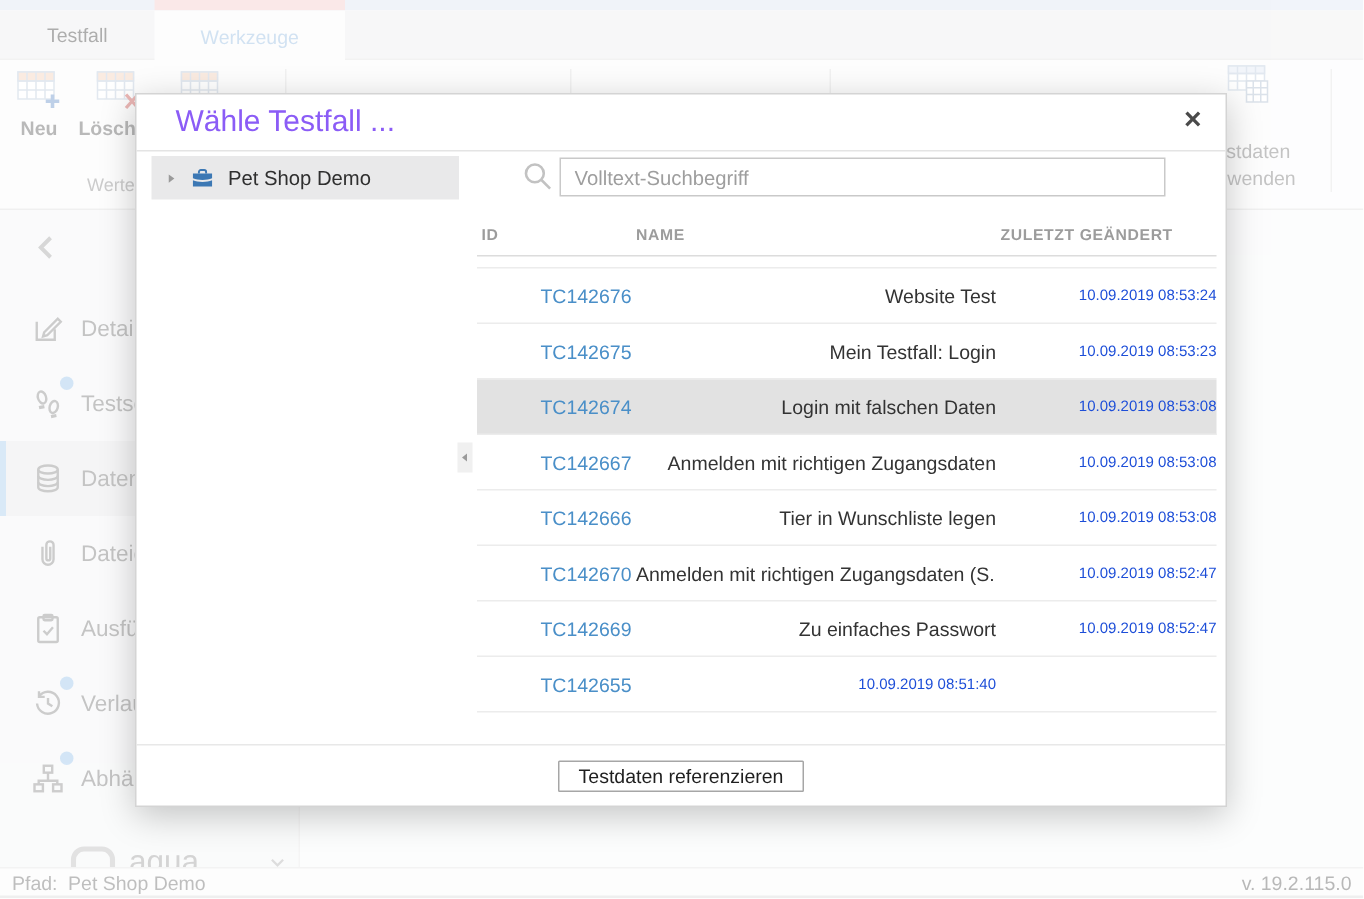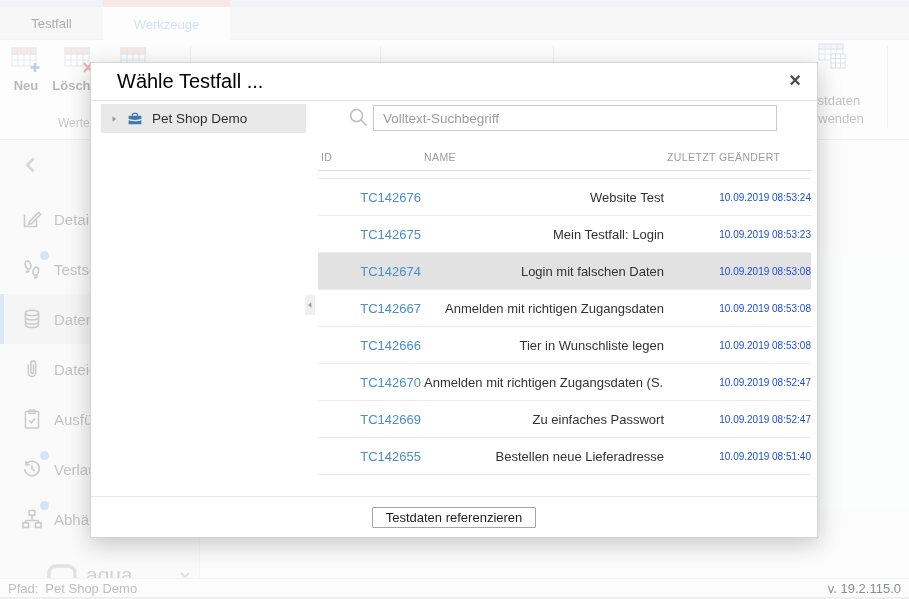--- a/index.html
+++ b/index.html
@@ -48,46 +48,46 @@
   .aqua-text{position:absolute;left:86px;top:3px;font-size:21px;color:#a9a9a9;}
   .aqua-chevron{position:absolute;left:176px;top:6px;width:18px;height:18px;color:#bcbcbc;}
 
   .main-bg{position:absolute;left:200px;top:140px;width:709px;height:438px;background:#fafbfc;}
 
   .statusbar{position:absolute;left:0;top:578px;width:909px;height:21px;background:#fbfbfb;
              border-top:1px solid #e8e8e8;border-bottom:2px solid #e0e0e0;
              font-size:13px;color:#7f7f7f;display:flex;align-items:center;}
   .statusbar .pl{margin-left:8px;text-align:right;}
   .statusbar .pv{margin-left:7px;}
-  .statusbar .version{margin-left:auto;margin-right:8px;color:#0f172a;text-align:right;}
+  .statusbar .version{margin-left:auto;margin-right:8px;color:#737373;text-align:right;}
 
   
   .gi{display:block;}
 
   
   .dialog{position:absolute;left:90px;top:62px;width:728px;height:476px;background:#fff;
           border:1px solid #d4d4d4;box-shadow:0 6px 22px rgba(0,0,0,.22);}
   .dlg-header{position:absolute;left:0;top:0;width:100%;height:38px;border-bottom:1px solid #e4e4e4;}
-  .dlg-title{position:absolute;left:26px;top:7px;font-size:20px;color:#000000;}
+  .dlg-title{position:absolute;left:26px;top:7px;font-size:20px;color:#8b5cf6;}
   .dlg-close{position:absolute;right:16px;top:6px;font-size:20px;font-weight:600;color:#4a4a4a;
              cursor:default;line-height:22px;}
   .tree-item{position:absolute;left:10px;top:41px;width:205px;height:29px;background:#e9e9ea;
              display:flex;align-items:center;font-size:13.5px;color:#2f2f2f;}
   .caret{width:12px;height:12px;margin-left:7px;flex:none;}
   .briefcase{width:18px;height:18px;margin-left:6px;flex:none;}
   .tree-label{margin-left:8px;}
   .search-icon{position:absolute;left:256px;top:43px;width:23px;height:23px;color:#c2c2c2;}
   .search-input{position:absolute;left:282px;top:42px;width:404px;height:26px;border:1px solid #c9c9c9;
                 font-family:inherit;font-size:13.5px;color:#333;padding:0 9px;background:#fff;outline:none;}
   .search-input::placeholder{color:#9e9e9e;}
   .collapse-handle{position:absolute;left:214px;top:232px;width:10px;height:20px;background:#f0f0f0;
                    display:flex;align-items:center;justify-content:center;}
   .table{position:absolute;left:227px;top:88px;width:493px;}
   .thead{display:grid;grid-template-columns:103px 243px 1fr;height:20px;border-bottom:1px solid #dcdcdc;
-         font-size:10.5px;font-weight:400;color:#9c9c9c;letter-spacing:.4px;}
+         font-size:10.5px;font-weight:700;color:#9c9c9c;letter-spacing:.4px;}
   .thead span{padding-left:3px;}
   .trows{margin-top:7px;border-top:1px solid #ececec;text-align:right;}
   .trow{display:grid;grid-template-columns:103px 243px 1fr;height:37px;align-items:center;
         border-bottom:1px solid #ececec;font-size:13px;}
   .trow.selected{background:#e2e2e2;}
   .cell{padding-left:3px;white-space:nowrap;overflow:hidden;}
   .cell.id{color:#4a8fc8;}
   .cell.name{color:#333;}
   .cell.date{color:#1d4ed8;font-size:10px;margin-left:24px;}
   .dlg-footer{position:absolute;left:0;bottom:0;width:100%;height:41px;border-top:1px solid #e8e8e8;
@@ -361,21 +361,20 @@
   </div>
 
   <div class="trow">
     <span class="cell id">TC142669</span>
     <span class="cell name">Zu einfaches Passwort</span>
     <span class="cell date">10.09.2019 08:52:47</span>
   </div>
 
   <div class="trow">
     <span class="cell id">TC142655</span>
-    <span class="cell name">Bestellen neue Lieferadresse</span>
     <span class="cell date">10.09.2019 08:51:40</span>
   </div>
 </div>
     </div>
 
     <div class="dlg-footer">
       <button class="ref-btn">Testdaten referenzieren</button>
     </div>
   </div>
 </div>

